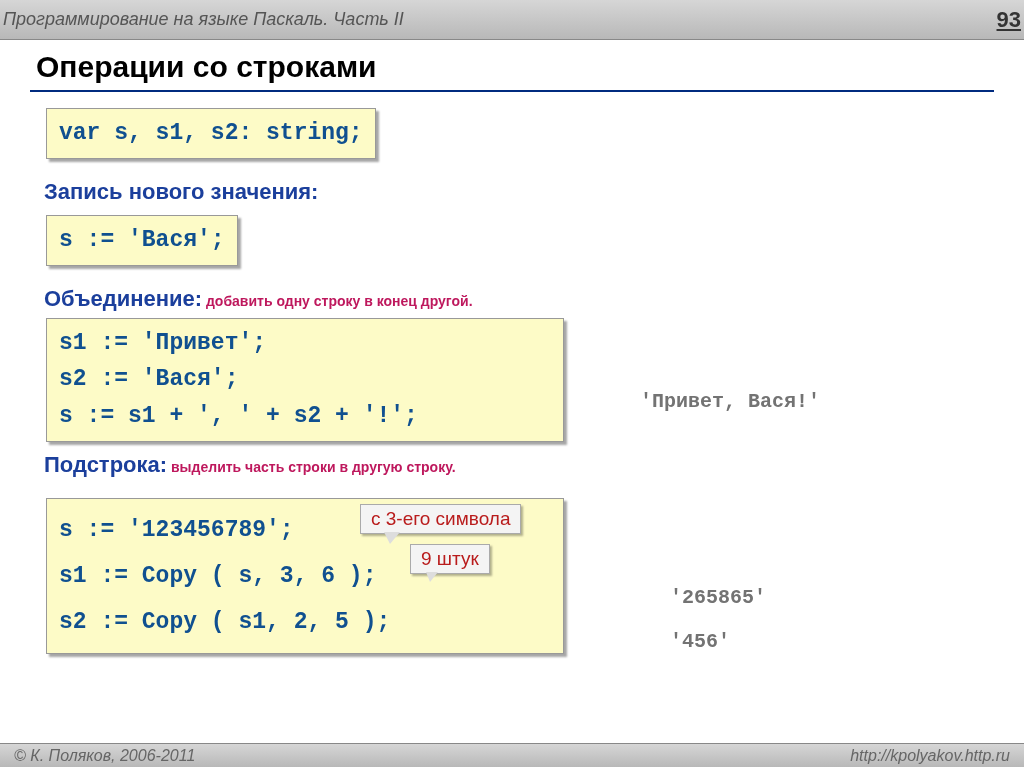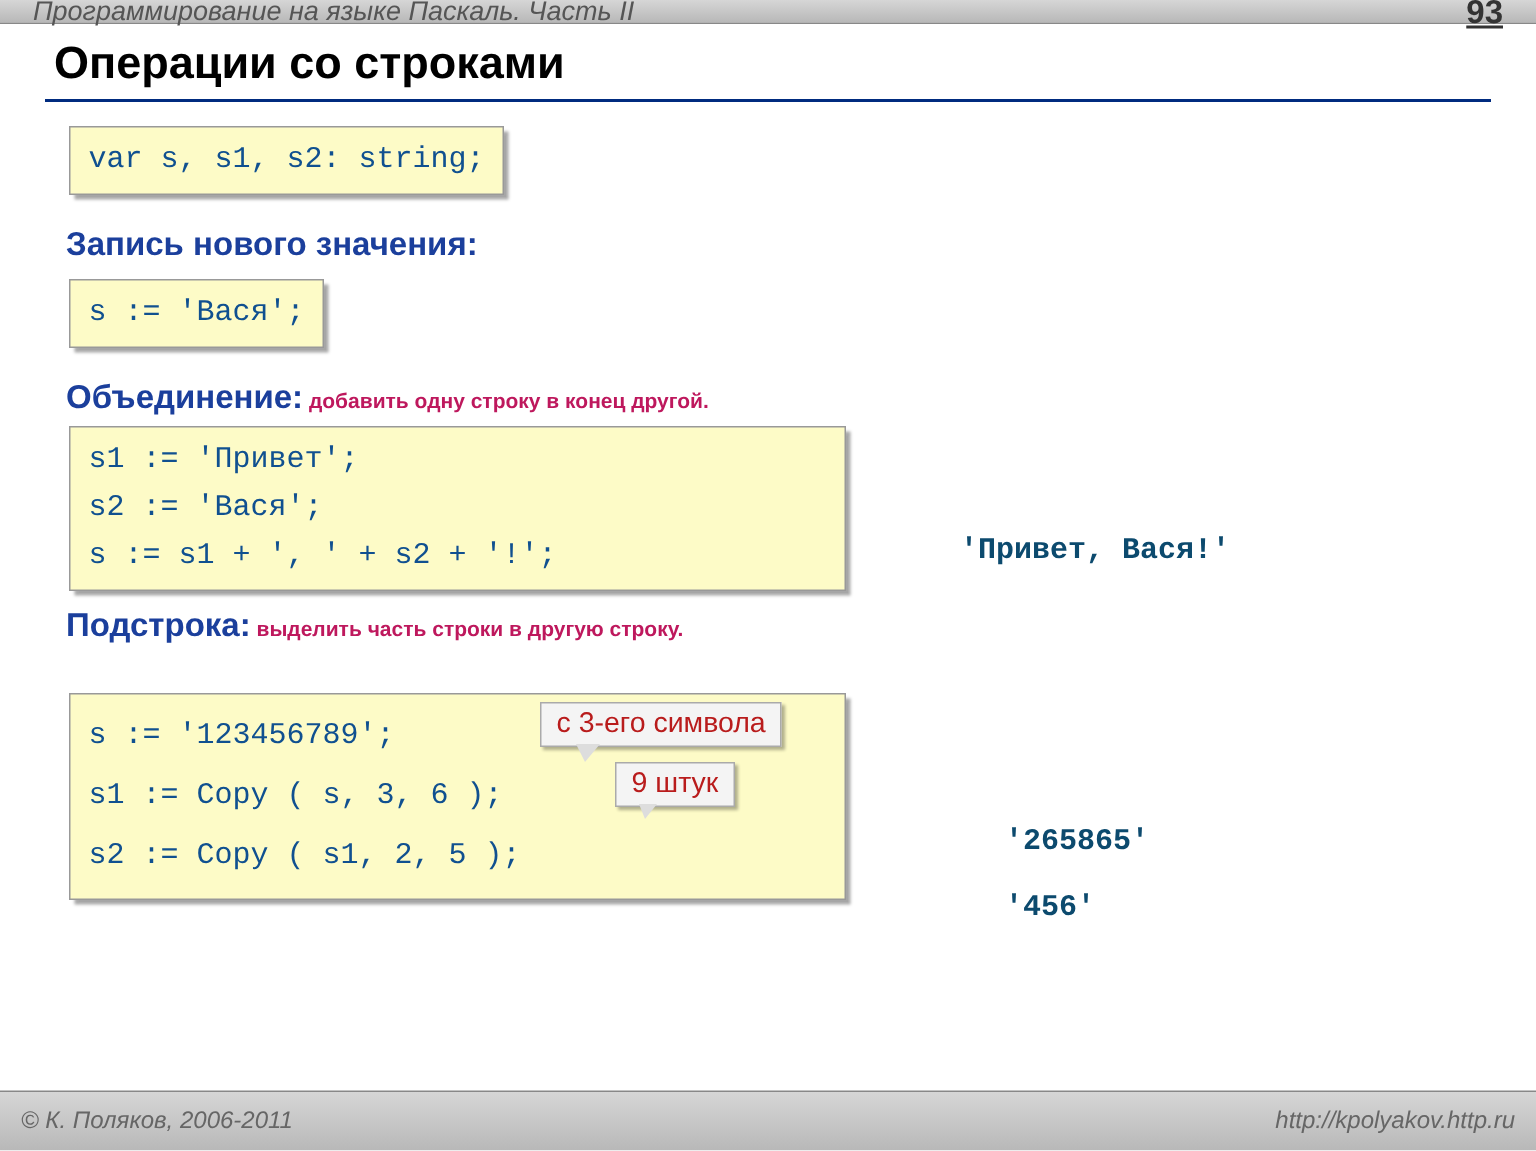--- a/index.html
+++ b/index.html
@@ -8,47 +8,47 @@
     height: 767px;
     background: #ffffff;
     font-family: Arial, Helvetica, sans-serif;
     color: #000;
     position: relative;
     overflow: hidden;
   }
   .header {
     background: #c0c0c0;
     background: linear-gradient(to bottom, #d6d6d6, #b8b8b8);
-    height: 16px;
+    height: 40px;
     display: flex;
     align-items: center;
     justify-content: space-between;
-    padding: 0 22px;
+    padding: 0 3px;
     font-style: italic;
     color: #555;
     border-bottom: 1px solid #888;
   }
   .header-title { font-size: 18px; }
   .page-num { font-size: 22px; font-weight: bold; font-style: normal; color: #333; text-decoration: underline; }
   .content { padding: 6px 30px 0 30px; }
   .main-title {
     font-size: 30px;
     font-weight: bold;
     border-bottom: 2px solid #002b7f;
     padding: 4px 0 6px 6px;
     margin-bottom: 12px;
   }
   .codebox {
     background: #fdfbc7;
     border: 1px solid #999;
     box-shadow: 3px 3px 2px rgba(0,0,0,0.35);
     padding: 6px 12px;
     font-family: "Courier New", monospace;
-    font-size: 20px;
-    font-weight: normal;
+    font-size: 23px;
+    font-weight: bold;
     color: #105090;
     display: inline-block;
     margin: 4px 0 10px 16px;
     line-height: 1.6;
   }
   .codebox.wide { display: block; margin-right: 430px; }
   .codebox .line { white-space: pre; }
   .section-label {
     font-size: 22px;
     font-weight: bold;
@@ -58,40 +58,40 @@
   .section-text {
     font-size: 14px;
     font-weight: bold;
     color: #be185d;
   }
   .result-text {
     position: absolute;
     font-family: "Courier New", monospace;
     font-size: 20px;
     font-weight: bold;
-    color: #0c4a6e;
+    color: #737373;
   }
   .callout {
     position: absolute;
     background: #f4f4f4;
     border: 1px solid #aaa;
     box-shadow: 2px 2px 2px rgba(0,0,0,0.3);
     padding: 3px 10px;
     font-size: 19px;
     color: #b91c1c;
   }
   .callout-tail {
     position: absolute;
     width: 0; height: 0;
     border-style: solid;
   }
   .footer {
     position: absolute;
     bottom: 0; left: 0; right: 0;
-    height: 40px;
+    height: 24px;
     background: linear-gradient(to bottom, #d6d6d6, #b8b8b8);
     border-top: 1px solid #888;
     display: flex;
     justify-content: space-between;
     align-items: center;
     padding: 0 14px;
     font-style: italic;
     color: #666;
     font-size: 16px;
   }
@@ -129,21 +129,21 @@
       <div class="line">s := s1 + ', ' + s2 + '!';</div>
     </div>
     <div class="result-text" style="top:72px; left:610px;">'Привет, Вася!'</div>
   </div>
 
   <div class="section-label">
     <span>Подстрока:</span><span class="section-text"> выделить часть строки в другую строку.</span>
   </div>
 
   <div class="substring-wrap">
-    <div class="codebox wide" style="margin-top:32px; padding-top:8px; padding-bottom:8px; line-height:2.0;">
+    <div class="codebox wide" style="margin-top:20px; padding-top:8px; padding-bottom:8px; line-height:2.0;">
       <div class="line">s := '123456789';</div>
       <div class="line">s1 := Copy ( s, 3, 6 );</div>
       <div class="line">s2 := Copy ( s1, 2, 5 );</div>
     </div>
 
     <div class="callout" style="top:6px; left:330px;">с 3-его символа</div>
     <div class="callout-tail" style="top:34px; left:354px; border-width:12px 10px 0 6px; border-color:#ddd transparent transparent transparent;"></div>
 
     <div class="callout" style="top:46px; left:380px;">9 штук</div>
     <div class="callout-tail" style="top:74px; left:396px; border-width:10px 8px 0 4px; border-color:#ddd transparent transparent transparent;"></div>

